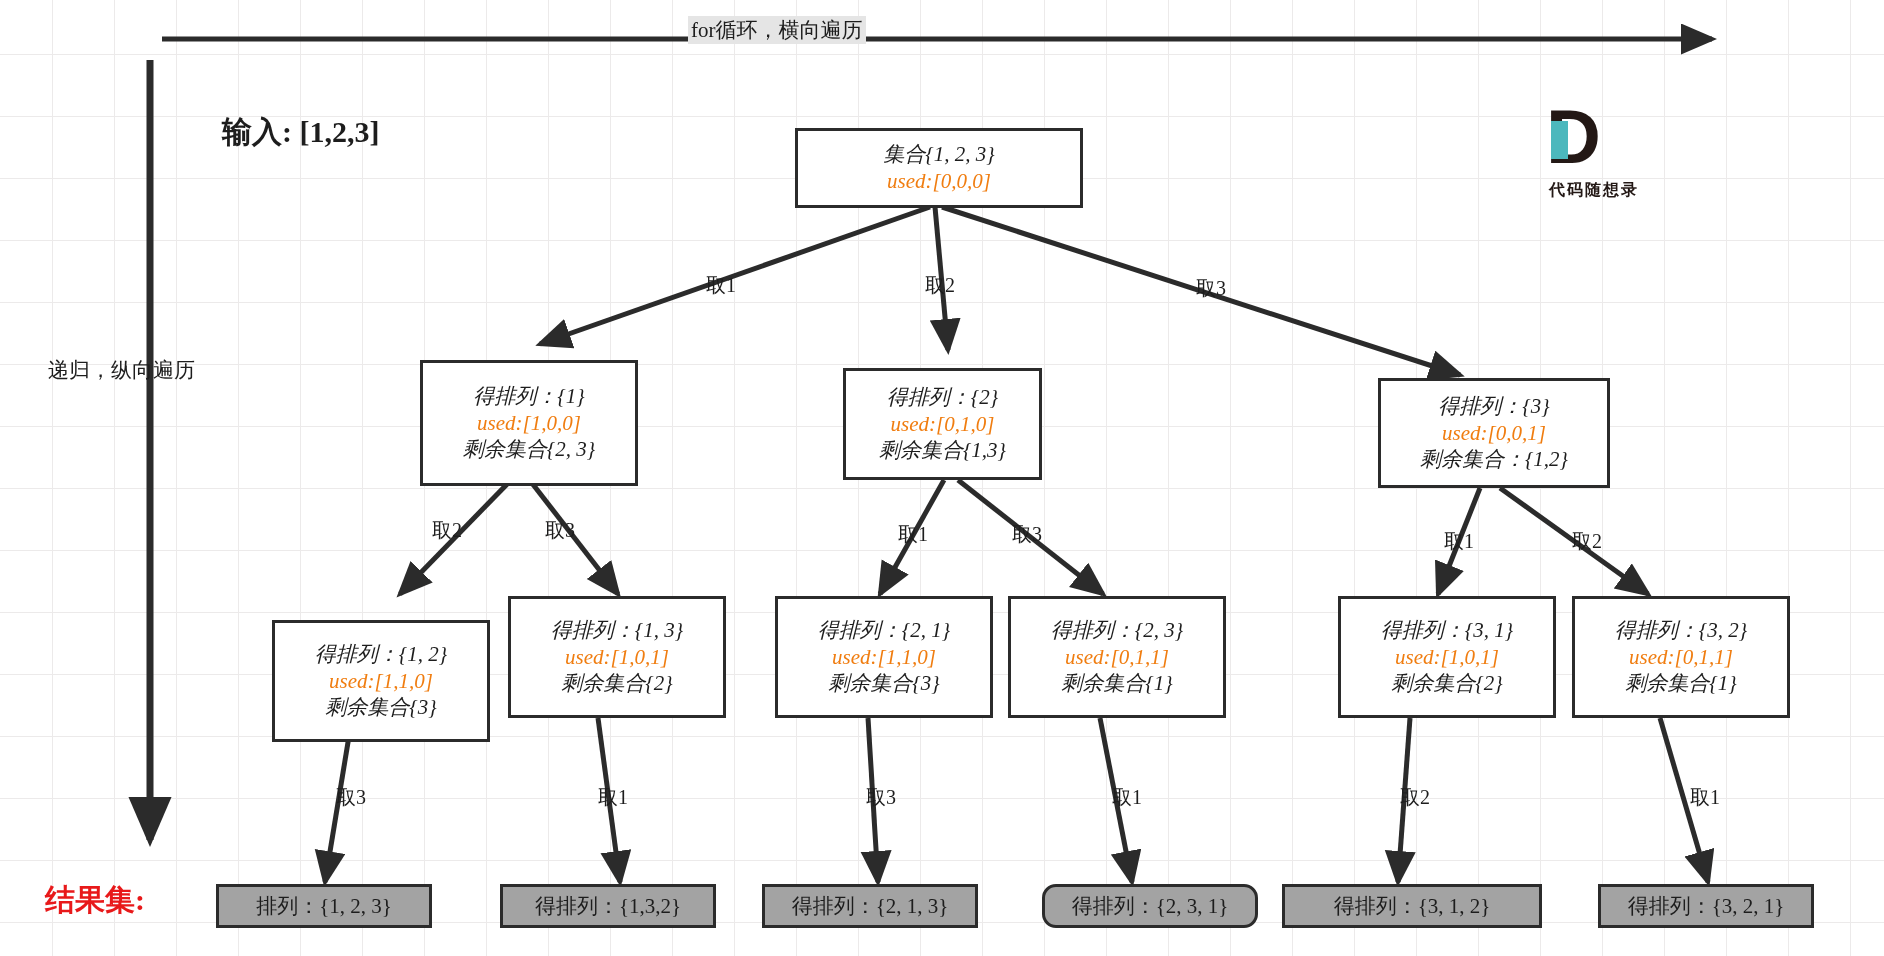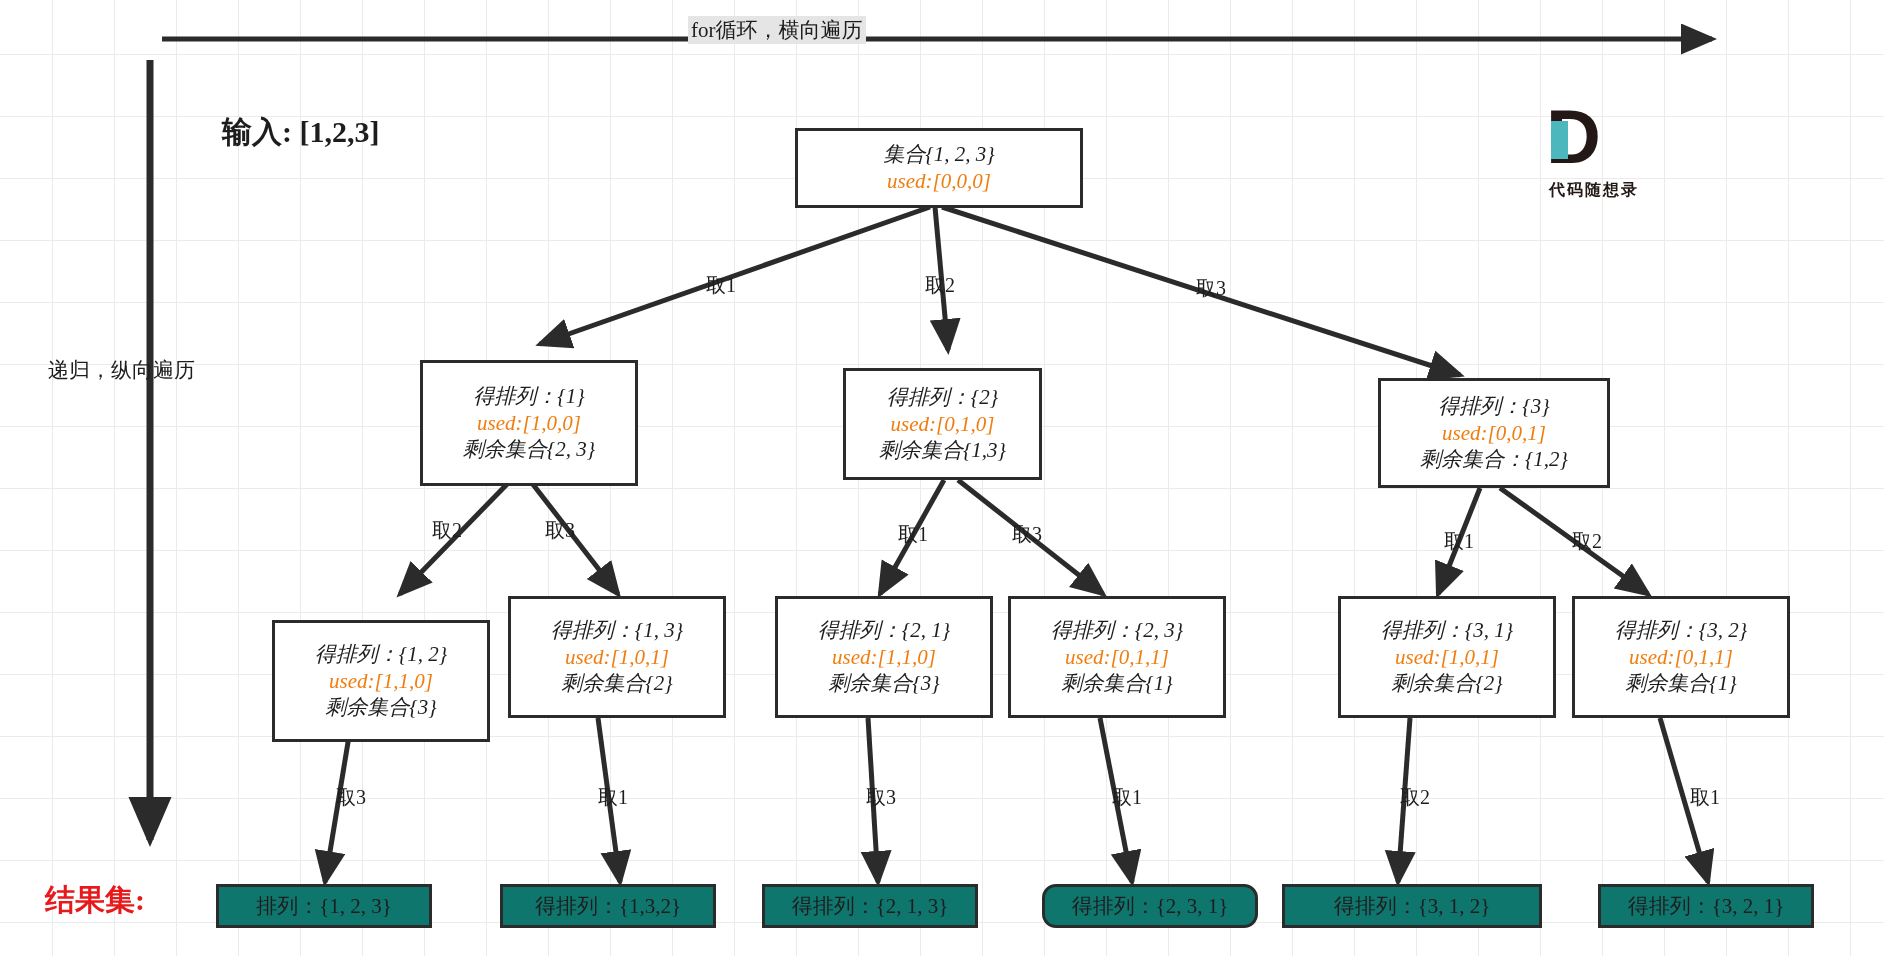--- a/index.html
+++ b/index.html
@@ -33,21 +33,21 @@
     line-height:1.28;
     font-size:21px;
     display:flex;flex-direction:column;justify-content:center;
     padding:4px 8px;
   }
   .node .ln{white-space:nowrap;font-style:italic;}
   .node .used{color:#f07d10;}
   .result{
     position:absolute;
     box-sizing:border-box;
-    background:#0f766e;
+    background:#a3a3a3;
     border:3px solid #2b2b2b;
     text-align:center;
     color:#1d1d1d;
     font-size:21px;
     display:flex;align-items:center;justify-content:center;
     white-space:nowrap;
     height:44px;
   }
   .edgelabel{
     position:absolute;

